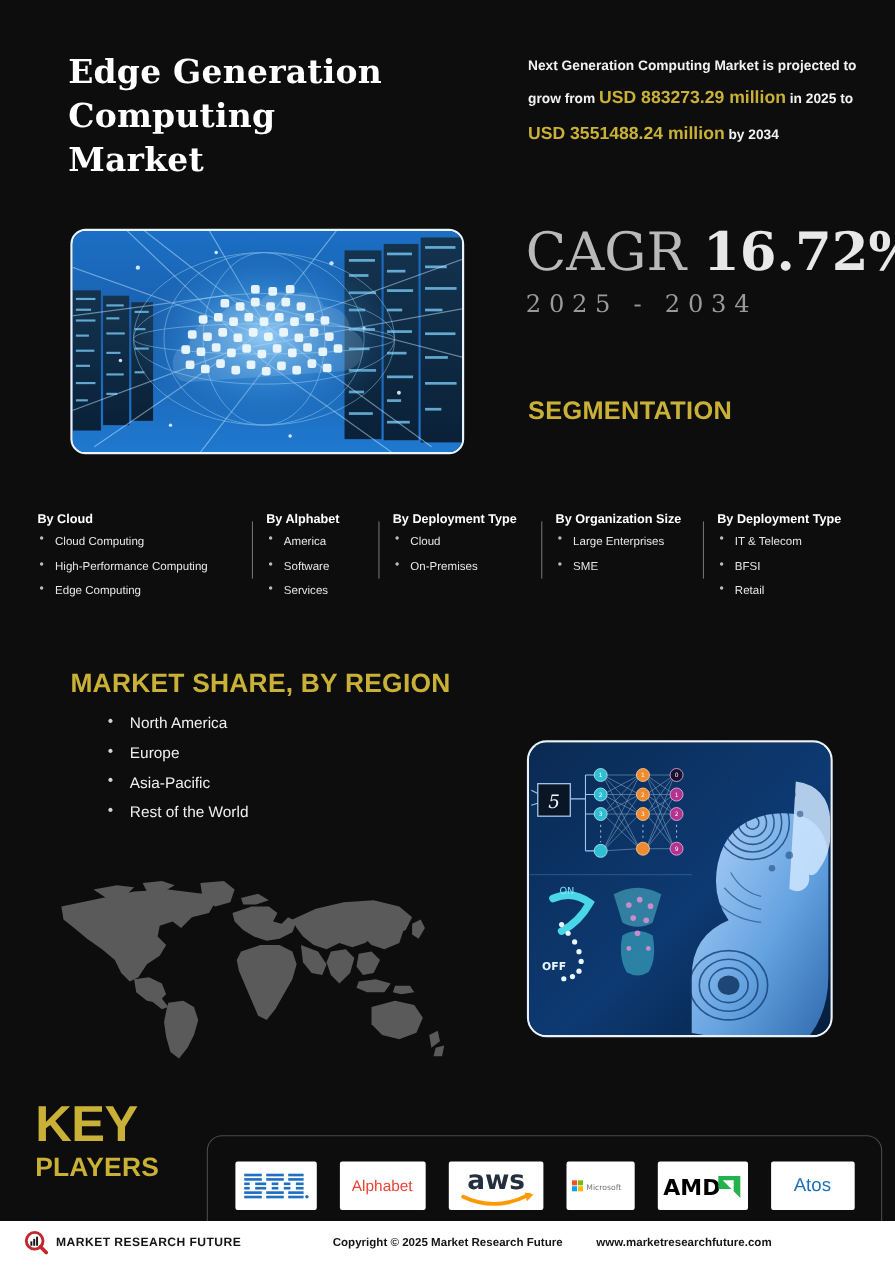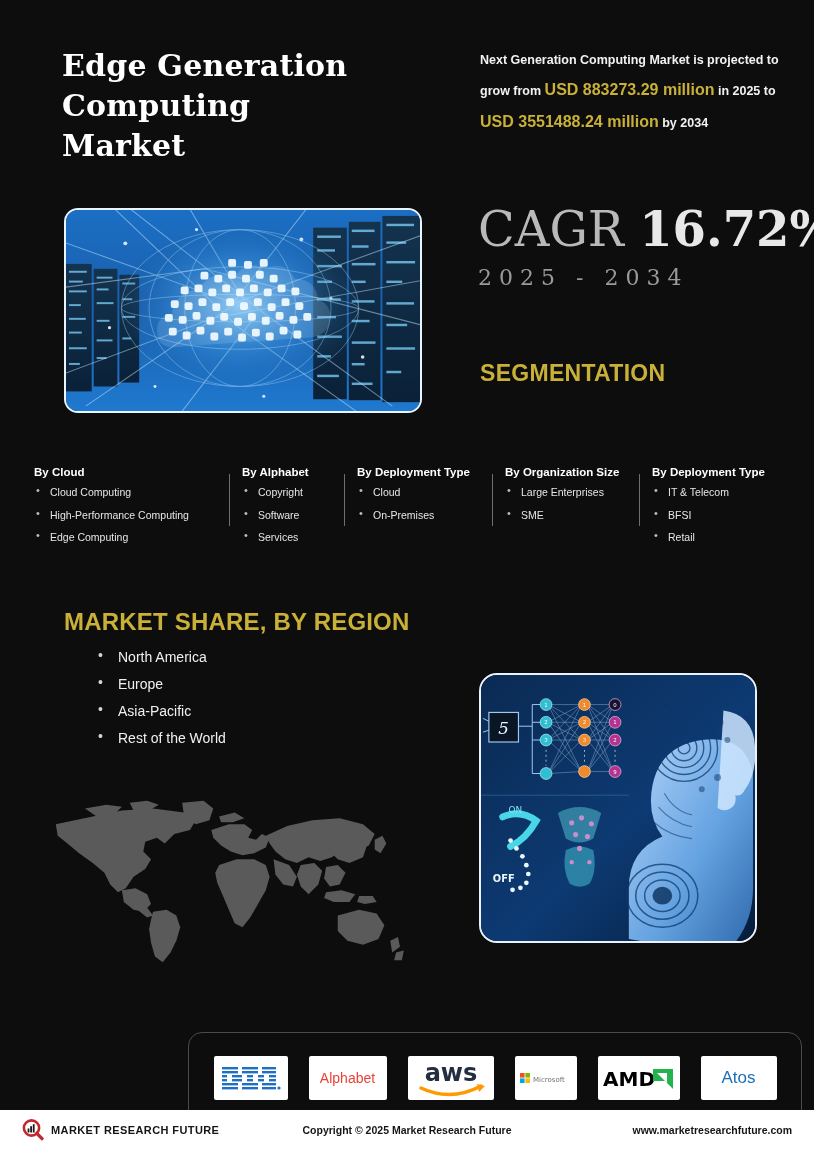--- a/index.html
+++ b/index.html
@@ -131,21 +131,21 @@
 
   
   .footer {
     position:absolute; left:0; bottom:0; width:814px; height:40px;
     background:#ffffff; color:#111111;
     display:flex; align-items:center;
   }
   .f-brand { display:flex; align-items:center; gap:7px; margin-left:22px; width:250px; }
   .f-brand-text { font-size:11px; font-weight:700; letter-spacing:0.4px; color:#151515; }
   .f-copy { flex:1; text-align:center; font-size:10.5px; font-weight:700; color:#151515; }
-  .f-url { width:250px; text-align:right; margin-right:22px; font-size:10.5px; font-weight:700; color:#151515; }
+  .f-url { width:250px; text-align:left; margin-right:22px; font-size:10.5px; font-weight:700; color:#151515; }
 </style>
 </head>
 <body>
 
 <div class="page">
 
   <div class="title">
     <div>Edge Generation</div>
     <div>Computing</div>
     <div>Market</div>
@@ -335,21 +335,21 @@
   <div class="seg-row">
     <div class="seg-col c0">
       <div class="seg-title">By Cloud</div>
       <div class="seg-item">Cloud Computing</div>
       <div class="seg-item">High-Performance Computing</div>
       <div class="seg-item">Edge Computing</div>
       <div class="divider"></div>
     </div>
     <div class="seg-col c1">
       <div class="seg-title">By Alphabet</div>
-      <div class="seg-item">Copyright</div>
+      <div class="seg-item">America</div>
       <div class="seg-item">Software</div>
       <div class="seg-item">Services</div>
       <div class="divider"></div>
     </div>
     <div class="seg-col c2">
       <div class="seg-title">By Deployment Type</div>
       <div class="seg-item">Cloud</div>
       <div class="seg-item">On-Premises</div>
       <div class="divider"></div>
     </div>
@@ -559,20 +559,24 @@
         <g stroke="#0d3a6e" stroke-width="1.5" fill="none" opacity=".75">
           <ellipse cx="184" cy="224" rx="36" ry="32"></ellipse>
           <ellipse cx="184" cy="224" rx="27" ry="24"></ellipse>
           <ellipse cx="184" cy="224" rx="18" ry="16"></ellipse>
         </g>
         <ellipse cx="184" cy="224" rx="10" ry="9" fill="#0b2e59" opacity=".8"></ellipse>
       </g>
     </svg>
   </div>
 
+  <div class="kp-label">
+    <div class="kp-key">KEY</div>
+    <div class="kp-players">PLAYERS</div>
+  </div>
 
   <div class="kp-box">
 
     <div class="logo" style="width:74px">
       <svg width="62" height="26" viewBox="0 0 62 26" aria-hidden="true">
         <g fill="#1f70c1">
           <rect x="2" y="2" width="16" height="2.4"></rect>
             <rect x="22" y="2" width="16" height="2.4"></rect>
             <rect x="42" y="2" width="14" height="2.4"></rect>
           <rect x="2" y="6" width="16" height="2.4"></rect>

